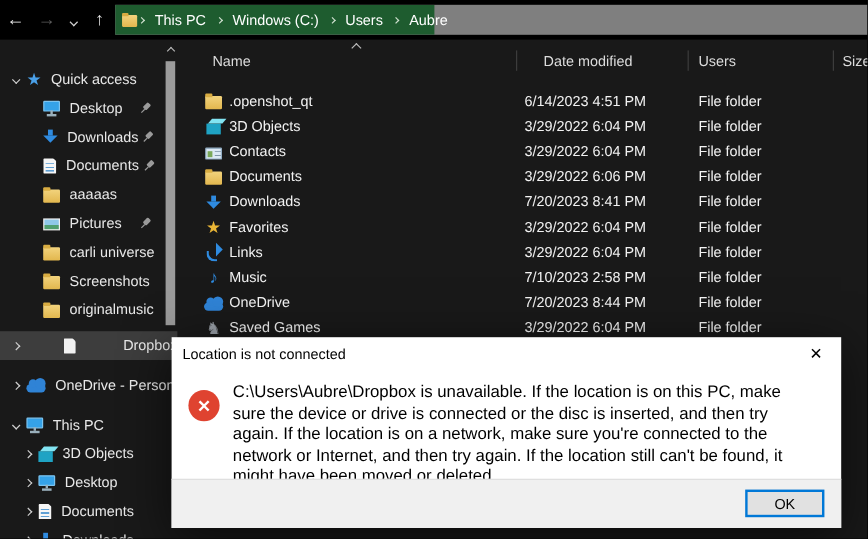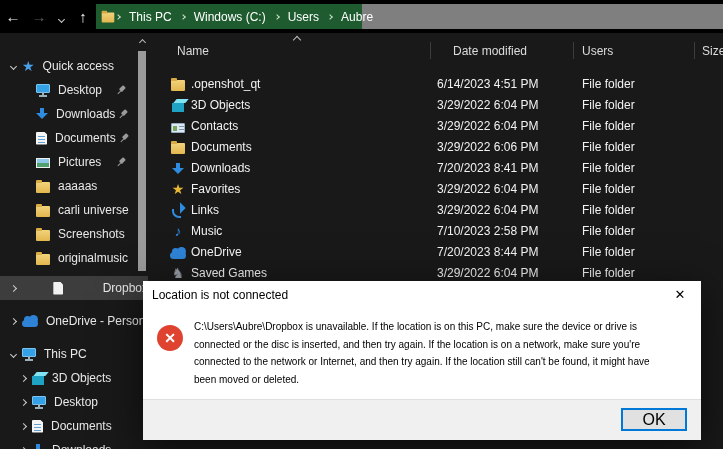--- a/index.html
+++ b/index.html
@@ -86,23 +86,23 @@
   .frow .icwrap { width:16px; margin-left:22px; display:flex; justify-content:center; }
   .frow .fname { margin-left:5px; width:246px; white-space:nowrap; overflow:hidden; }
   .frow .fdate { width:145px; }
   .frow .ftype { width:120px; }
   
   .dialog { position:absolute; left:143px; top:281px; width:558px; height:159px; background:#fff; color:#000; box-shadow:0 10px 40px rgba(0,0,0,.6); }
   .dlg-title { position:relative; height:24px; padding:7px 0 0 9px; font-size:12px; }
   .dlg-close { position:absolute; right:11px; top:5px; width:20px; height:18px; text-align:center; font-size:13px; color:#000; line-height:18px; }
   .dlg-body { display:flex; padding:13px 12px 0 14px; }
   .err-circle { width:26px; height:26px; border-radius:50%; background:#df4330; color:#fff; display:flex; align-items:center; justify-content:center; font-size:14px; font-weight:bold; flex:0 0 26px; margin-top:7px; }
-  .dlg-msg { margin-left:11px; width:478px; font-size:10px; line-height:17.6px; }
+  .dlg-msg { margin-left:11px; width:478px; font-size:14px; line-height:17.6px; }
   .dlg-footer { position:absolute; left:0; right:0; bottom:0; height:41px; background:#f0f0f0; border-top:1px solid #dfdfdf; }
-  .ok-btn { position:absolute; right:14px; top:8px; width:66px; height:23px; background:#e1e1e1; border:2px solid #0078d7; font-family:"Liberation Sans", sans-serif; font-size:16px; color:#000; }
+  .ok-btn { position:absolute; right:14px; top:8px; width:66px; height:23px; background:#e1e1e1; border:2px solid #0078d7; font-family:"Liberation Sans", sans-serif; font-size:12px; color:#000; }
 </style>
 </head>
 <body>
 
 <div class="window">
 
   <div class="toolbar">
     <div class="tbtn">←</div>
     <div class="tbtn disabled">→</div>
     <div class="tbtn small"><span class="chev d">
@@ -143,27 +143,27 @@
         <span class="ic ic-down"></span>
         <span>Downloads</span>
         <span class="pinwrap"><span class="ic ic-pin"></span></span>
       </div>
       <div class="srow lv1qa">
         <span class="ic ic-doc"></span>
         <span>Documents</span>
         <span class="pinwrap"><span class="ic ic-pin"></span></span>
       </div>
       <div class="srow lv1qa">
+        <span class="ic ic-folder"></span>
+        <span>aaaaas</span>
+      </div>
+      <div class="srow lv1qa">
         <span class="ic ic-pic"></span>
         <span>Pictures</span>
         <span class="pinwrap"><span class="ic ic-pin"></span></span>
-      </div>
-      <div class="srow lv1qa">
-        <span class="ic ic-folder"></span>
-        <span>aaaaas</span>
       </div>
       <div class="srow lv1qa">
         <span class="ic ic-folder"></span>
         <span>carli universe</span>
       </div>
       <div class="srow lv1qa">
         <span class="ic ic-folder"></span>
         <span>Screenshots</span>
       </div>
       <div class="srow lv1qa">

